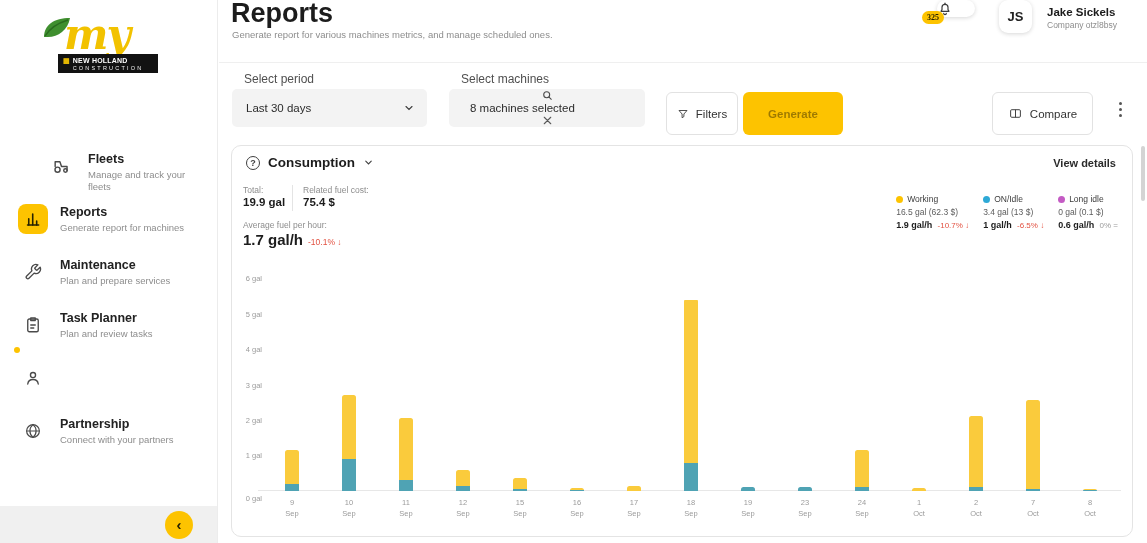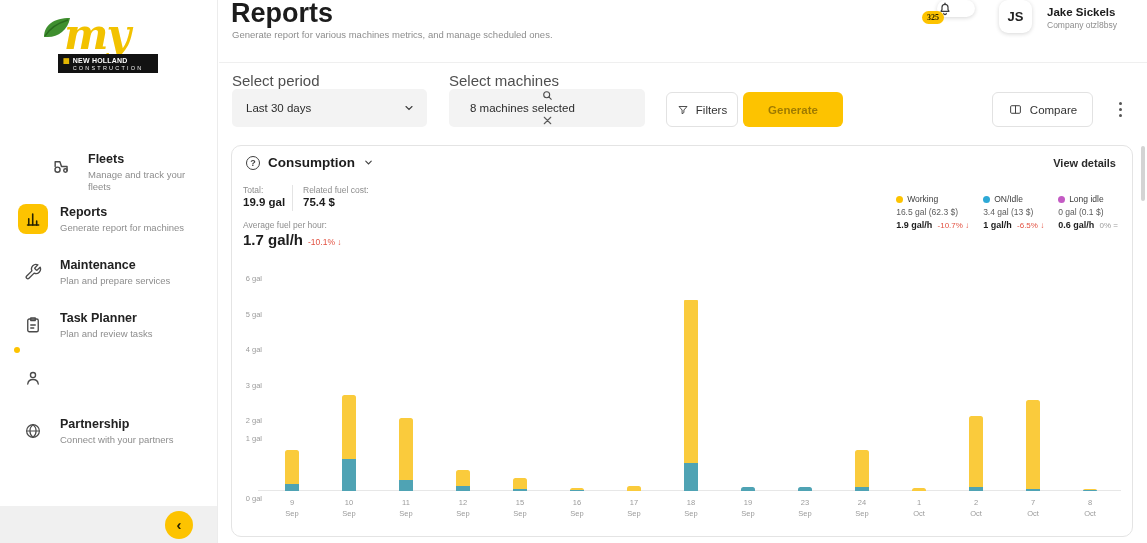--- a/index.html
+++ b/index.html
@@ -58,35 +58,35 @@
   .bell-badge { position: absolute; left: -15px; bottom: -7px; background: #FDC300; color: #262200;
                 border-radius: 8px; font-size: 8px; font-weight: bold; padding: 2px 5px; }
   .avatar-card { position: absolute; right: 115px; top: 0; width: 33px; height: 33px; background: #fff;
                  border-radius: 9px; box-shadow: 0 1px 4px rgba(0,0,0,.16); cursor: pointer;
                  display: flex; align-items: center; justify-content: center;
                  font-size: 13px; font-weight: bold; color: #222; }
   .user-name { position: absolute; left: 828px; top: 6px; font-size: 11.5px; font-weight: bold; }
   .user-company { position: absolute; left: 828px; top: 20px; font-size: 8.5px; color: #8d8d8d; }
 
   
-  .ctrl-label { position: absolute; font-size: 15px; color: #4f4f4f; }
+  .ctrl-label { position: absolute; font-size: 12px; color: #4f4f4f; margin-left: 12px; }
   .lbl-period { left: 13px; top: 72px; }
   .lbl-machines { left: 230px; top: 72px; }
   .select-period { position: absolute; left: 13px; top: 89px; width: 195px; height: 38px;
                    background: #f3f3f3; border-radius: 5px; display: flex; align-items: center;
                    padding: 0 12px 0 14px; cursor: pointer; }
   .select-period .val { font-size: 11.5px; color: #2c2c2c; flex: 1; }
   .machines-box { position: absolute; left: 230px; top: 89px; width: 196px; height: 38px;
                   background: #f3f3f3; border-radius: 5px; display: flex; align-items: center;
                   padding: 0 10px; gap: 0; flex-direction: column; }
   .machines-box input { flex: 1; border: none; background: transparent; outline: none;
                         font-size: 11.5px; color: #2c2c2c; font-family: "Liberation Sans", sans-serif; min-width: 0; }
   .clear-x { background: none; border: none; cursor: pointer; color: #5a5a5a;
              display: flex; align-items: center; }
-  .btn { position: absolute; height: 35px; border-radius: 6px; font-size: 11.5px; cursor: pointer;
+  .btn { position: absolute; height: 43px; border-radius: 6px; font-size: 11.5px; cursor: pointer;
          display: flex; align-items: center; justify-content: center; gap: 7px;
          font-family: "Liberation Sans", sans-serif; }
   .btn-filters { left: 447px; top: 92px; width: 72px; background: #fff; border: 1px solid #e2e2e2; color: #333; }
   .btn-generate { left: 524px; top: 92px; width: 100px; background: #FDC300; border: none;
                   color: rgba(0,0,0,0.38); font-weight: bold; }
   .btn-compare { left: 773px; top: 92px; width: 101px; background: #fff; border: 1px solid #e2e2e2; color: #333; }
   .menu-dots { position: absolute; left: 890px; top: 92px; width: 22px; height: 35px; border: none;
                background: none; cursor: pointer; display: flex; flex-direction: column; gap: 3px;
                align-items: center; justify-content: center; }
   .menu-dots i { width: 3px; height: 3px; border-radius: 50%; background: #555; }
@@ -384,21 +384,21 @@
         </div>
       </div>
 
       <div class="plot">
         <div class="baseline"></div>
       <div class="ytick" style="top: -4px;">6 gal</div>
           <div class="ytick" style="top: 31.5px;">5 gal</div>
           <div class="ytick" style="top: 67px;">4 gal</div>
           <div class="ytick" style="top: 102.5px;">3 gal</div>
           <div class="ytick" style="top: 138px;">2 gal</div>
-          <div class="ytick" style="top: 156px; text-align: right;">1 gal</div>
+          <div class="ytick" style="top: 173px; text-align: right;">1 gal</div>
           <div class="ytick" style="top: 209px; margin-top: 7px;">0 gal</div>
           <div class="bar" style="left: 17px; height: 41px;">
             <div style="height: 34px; background: rgb(250, 203, 60);"></div>
             <div style="height: 7px; background: rgb(79, 163, 180);"></div>
             <div style="height: 0px; background: rgb(196, 91, 196);"></div>
           </div>
           <div class="xlab" style="left: 4px;">
             <div>9</div>
             <div>Sep</div>
           </div>

